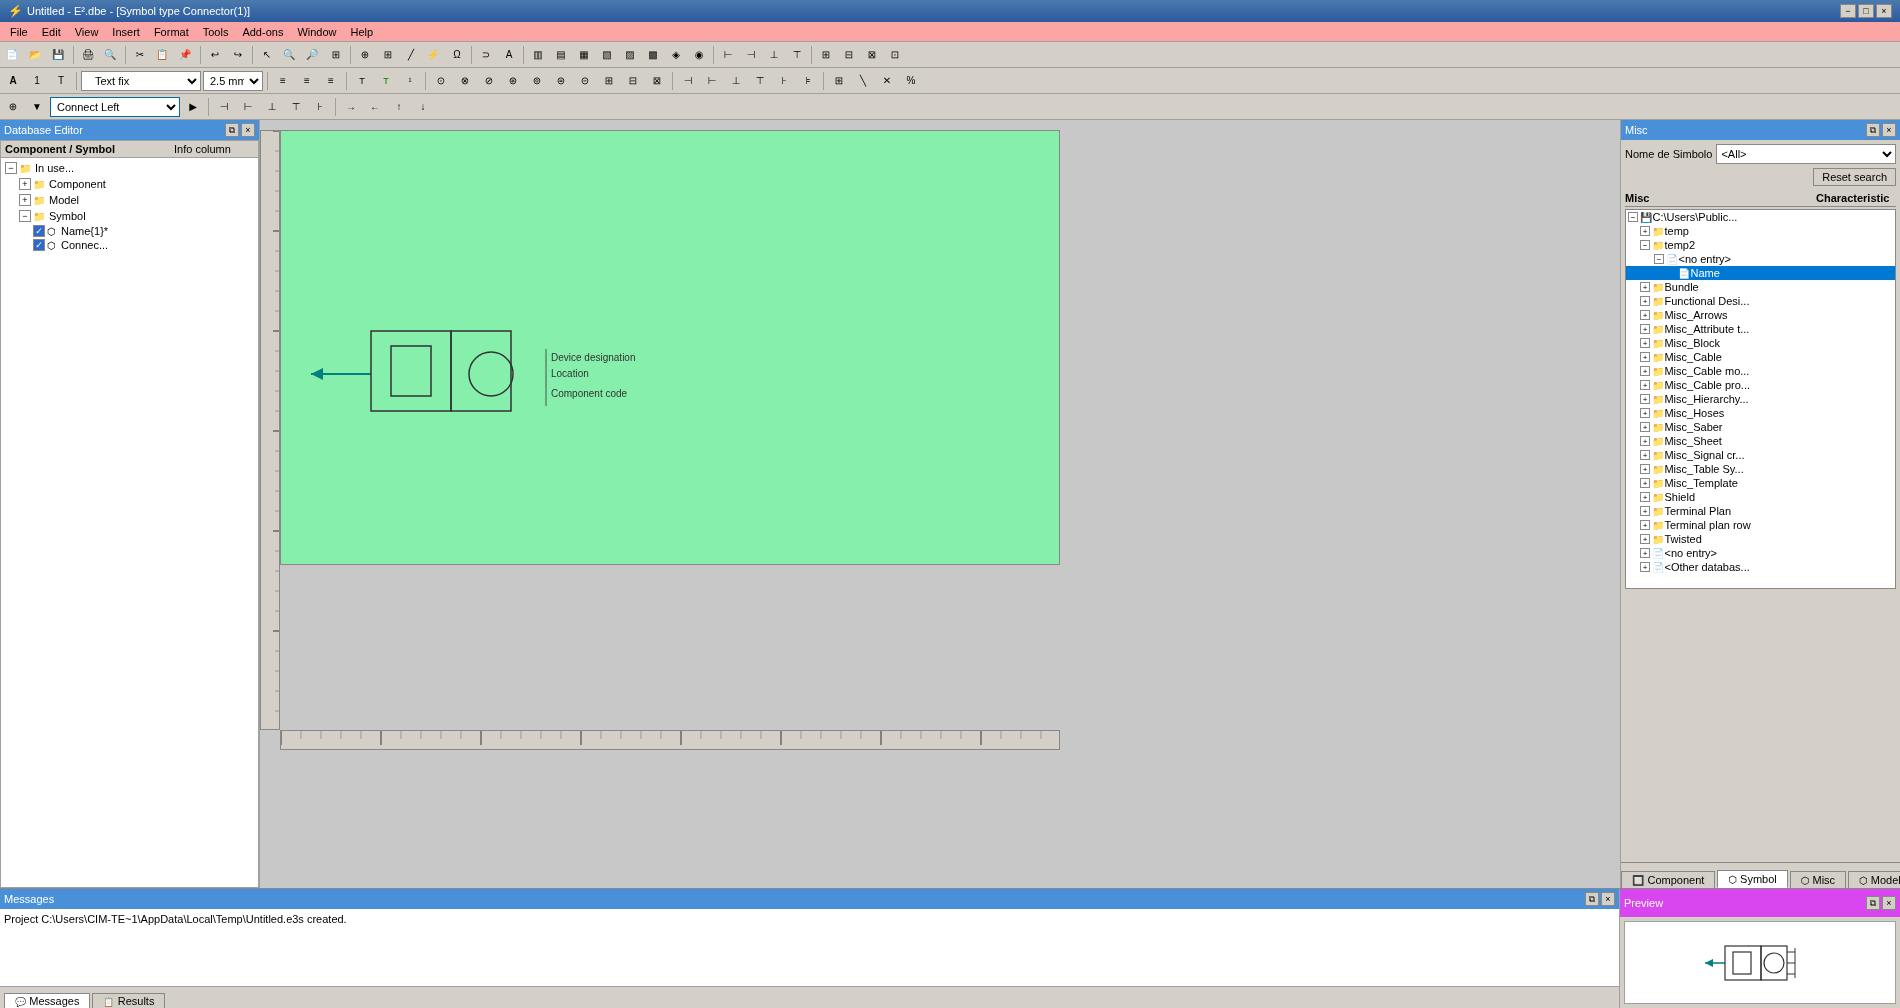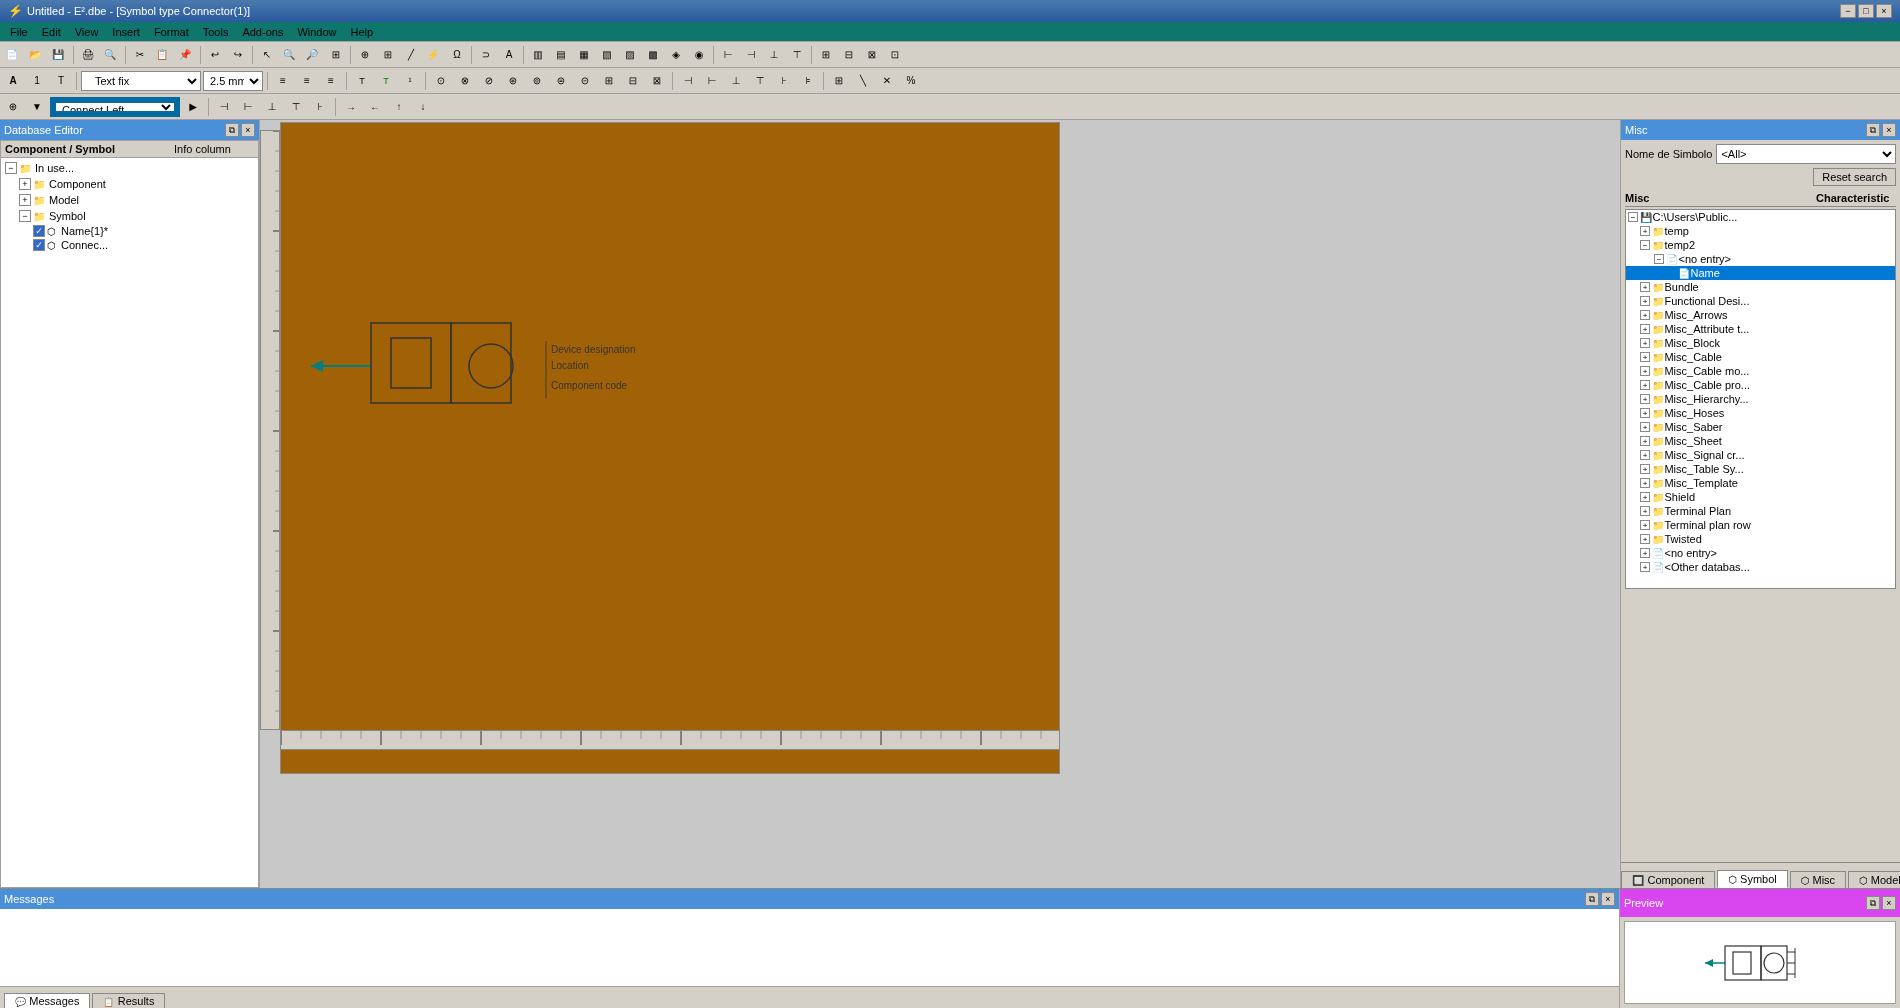--- a/index.html
+++ b/index.html
@@ -23,21 +23,21 @@
       border: 1px solid #888;
       font-size: 9px;
       display: flex; align-items: center; justify-content: center;
       cursor: pointer;
       color: #000;
     }
 
     
     .menu-bar {
       height: 20px;
-      background: #0f766e;
+      background: #fca5a5;
       border-bottom: 1px solid #a0a0a0;
       display: flex;
       align-items: center;
       padding: 0 4px;
       gap: 2px;
     }
     .menu-item {
       padding: 1px 6px;
       font-size: 11px;
       cursor: pointer;
@@ -97,21 +97,21 @@
       border-bottom: 1px solid #a0a0a0;
       display: flex;
       align-items: center;
       padding: 0 2px;
       gap: 2px;
     }
     .connect-select {
       height: 20px;
       font-size: 11px;
       background: white;
-      border: 6px solid #0369a1;
+      border: 1px solid #0369a1;
       padding: 0 2px;
       width: 130px;
     }
 
     
     .main-layout {
       display: flex;
       height: calc(1008px - 22px - 20px - 26px - 26px - 26px - 120px);
       background: #d4d0c8;
     }
@@ -195,25 +195,25 @@
 
     
     .canvas-area {
       flex: 1;
       background: #c8c8c8;
       position: relative;
       overflow: hidden;
     }
     .drawing-canvas {
       position: absolute;
-      top: 2px;
+      top: 10px;
       left: 20px;
       width: 780px;
-      height: 652px;
-      background: #a16207;
+      height: 435px;
+      background: #86efac;
       border: 1px solid #888;
     }
     .ruler-left {
       position: absolute;
       top: 10px;
       left: 0px;
       width: 20px;
       height: 600px;
       background: #d4d0c8;
       border: 1px solid #888;
@@ -919,20 +919,21 @@
 
   <div class="messages-panel">
     <div class="messages-header">
       <span>Messages</span>
       <div class="panel-header-btns">
         <div class="panel-close-btn">⧉</div>
         <div class="panel-close-btn">×</div>
       </div>
     </div>
     <div class="messages-content">
+      <div>Project C:\Users\CIM-TE~1\AppData\Local\Temp\Untitled.e3s created.</div>
     </div>
     <div class="messages-tabs">
       <div class="msg-tab active">
         <span style="font-size:9px;">💬</span>
         <span>Messages</span>
       </div>
       <div class="msg-tab">
         <span style="font-size:9px;">📋</span>
         <span>Results</span>
       </div>

